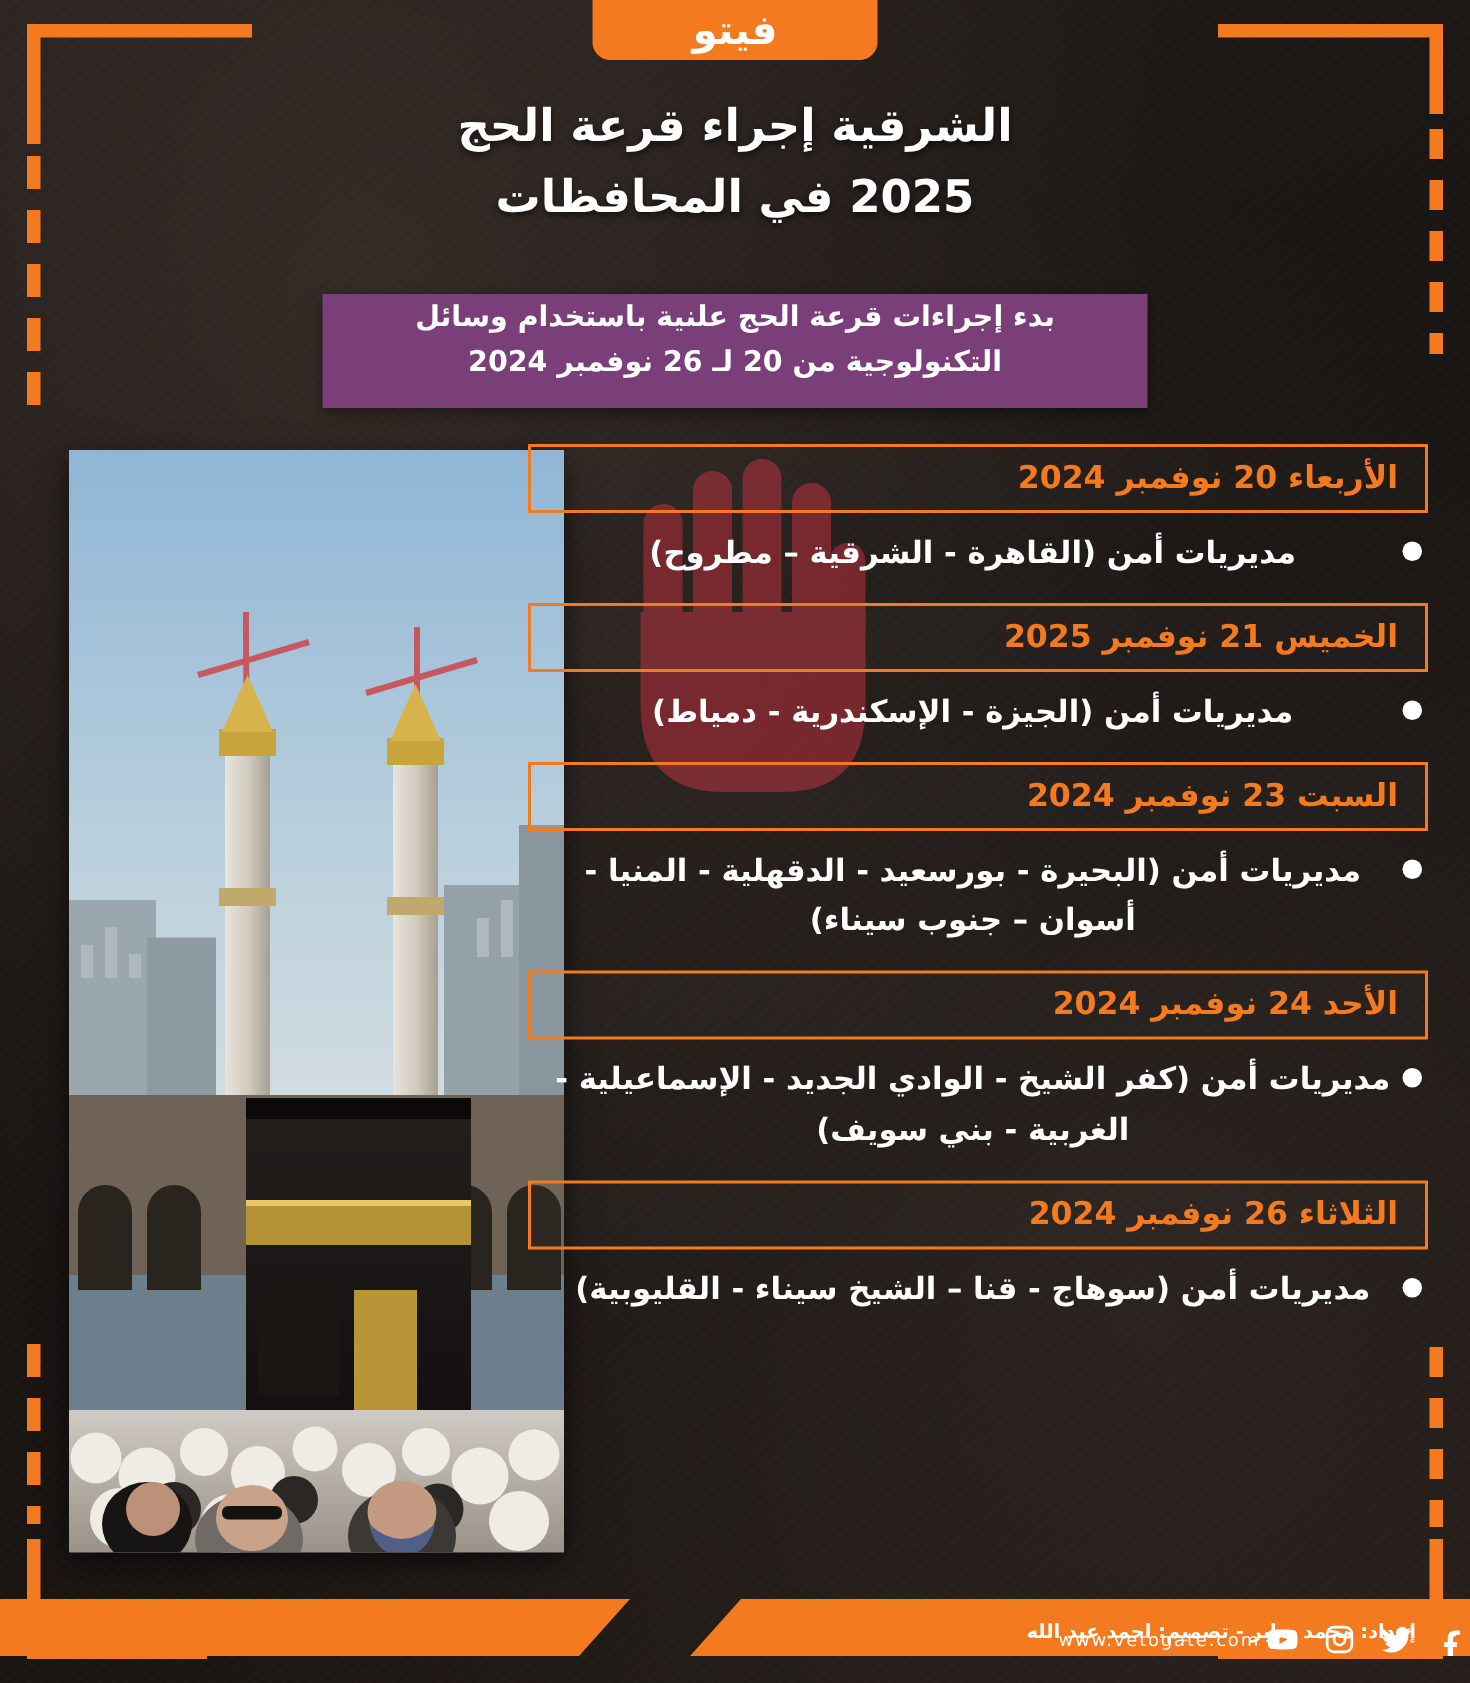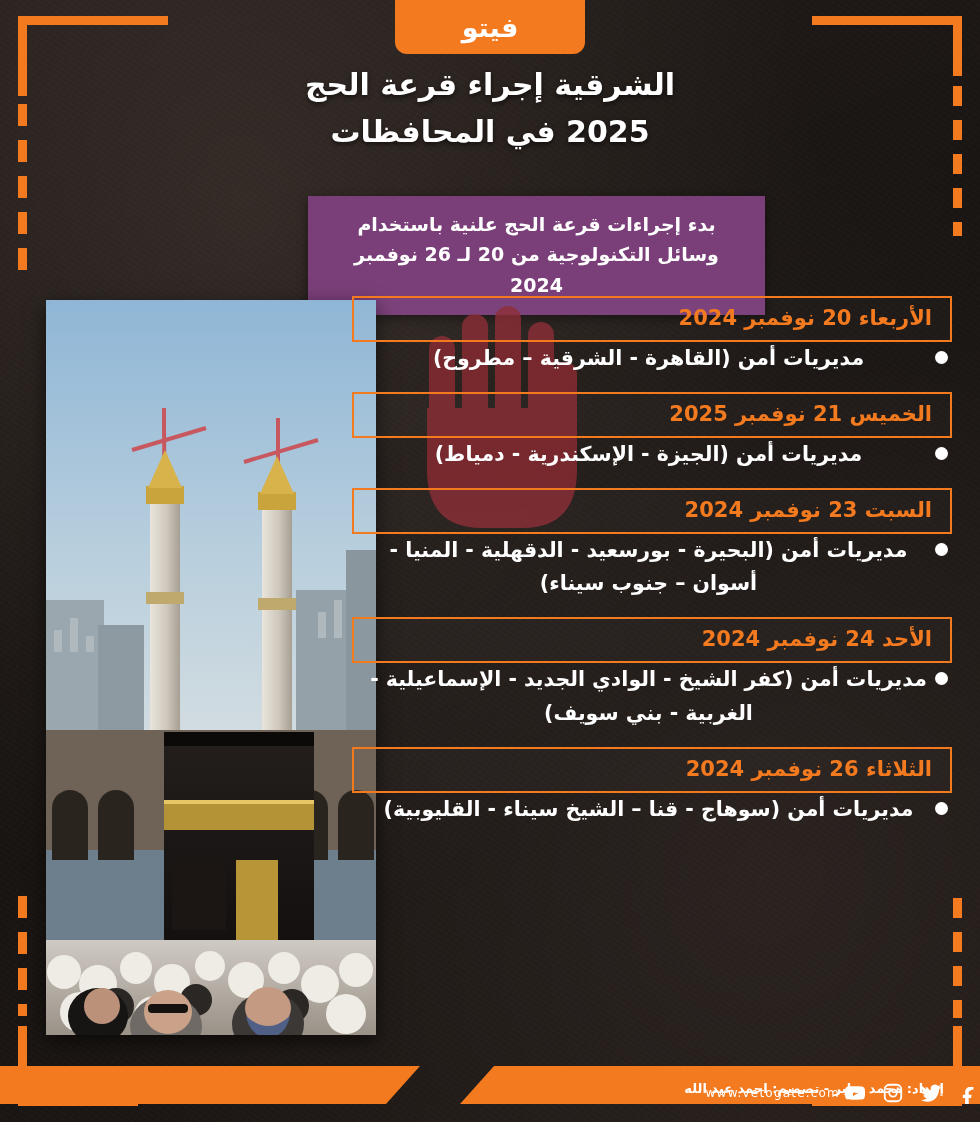--- a/index.html
+++ b/index.html
@@ -57,44 +57,44 @@
     background: repeating-linear-gradient(to bottom, #f47a20 0 20px, rgba(0,0,0,0) 20px 34px);
   }
   .dash-right-2 {
     position: absolute; right: 18px; bottom: 104px; width: 9px; height: 120px;
     background: repeating-linear-gradient(to bottom, #f47a20 0 20px, rgba(0,0,0,0) 20px 34px);
   }
 
   
   .logo {
     position: absolute; left: 50%; transform: translateX(-50%);
-    top: 0; width: 190px; height: 54px;
+    top: 0; width: 190px; height: 40px;
     background: #f47a20;
     border-bottom-left-radius: 12px; border-bottom-right-radius: 12px;
     display: flex; align-items: center; justify-content: center;
   }
   .logo-text {
     color: #fff; font-weight: bold; font-size: 27px; letter-spacing: 1px;
     font-family: "DejaVu Sans", sans-serif;
   }
 
   
   .headline {
     position: absolute; top: 62px; left: 0; right: 0;
     text-align: center; color: #ffffff;
     font-size: 30px; font-weight: bold; line-height: 1.55;
     text-shadow: 0 2px 5px rgba(0,0,0,.6);
   }
   .headline span { display: block; }
 
   
   .subbanner {
-    position: absolute; top: 196px; right: 215px; width: 457px;
+    position: absolute; top: 196px; right: 215px; width: 550px;
     background: #7a3f79;
-    padding: 13px 22px 15px;
+    padding: 0 22px 15px;
     text-align: center;
     color: #ffffff; font-size: 19px; font-weight: bold; line-height: 1.6;
     box-shadow: 0 3px 10px rgba(0,0,0,.45);
   }
 
   
   .hand-wm {
     position: absolute; left: 417px; top: 300px; width: 170px; height: 235px;
     opacity: .85; pointer-events: none;
   }
@@ -112,20 +112,21 @@
   .schedule {
     position: absolute; right: 28px; top: 296px; width: 600px;
     display: flex; flex-direction: column; gap: 0px;
   }
   .date-bar {
     border: 2px solid #f47a20;
     color: #f47a20;
     font-weight: bold; font-size: 21px;
     padding: 8px 18px 10px;
     text-align: right;
+    margin-bottom: 10px;
     background: rgba(255,255,255,0.02);
   }
   .entry {
     display: flex; align-items: flex-start; justify-content: flex-start;
     padding: 0 4px 16px 10px;
   }
   .bullet {
     flex: 0 0 auto; width: 13px; height: 13px; border-radius: 50%;
     background: #ffffff; margin-top: 9px;
   }

